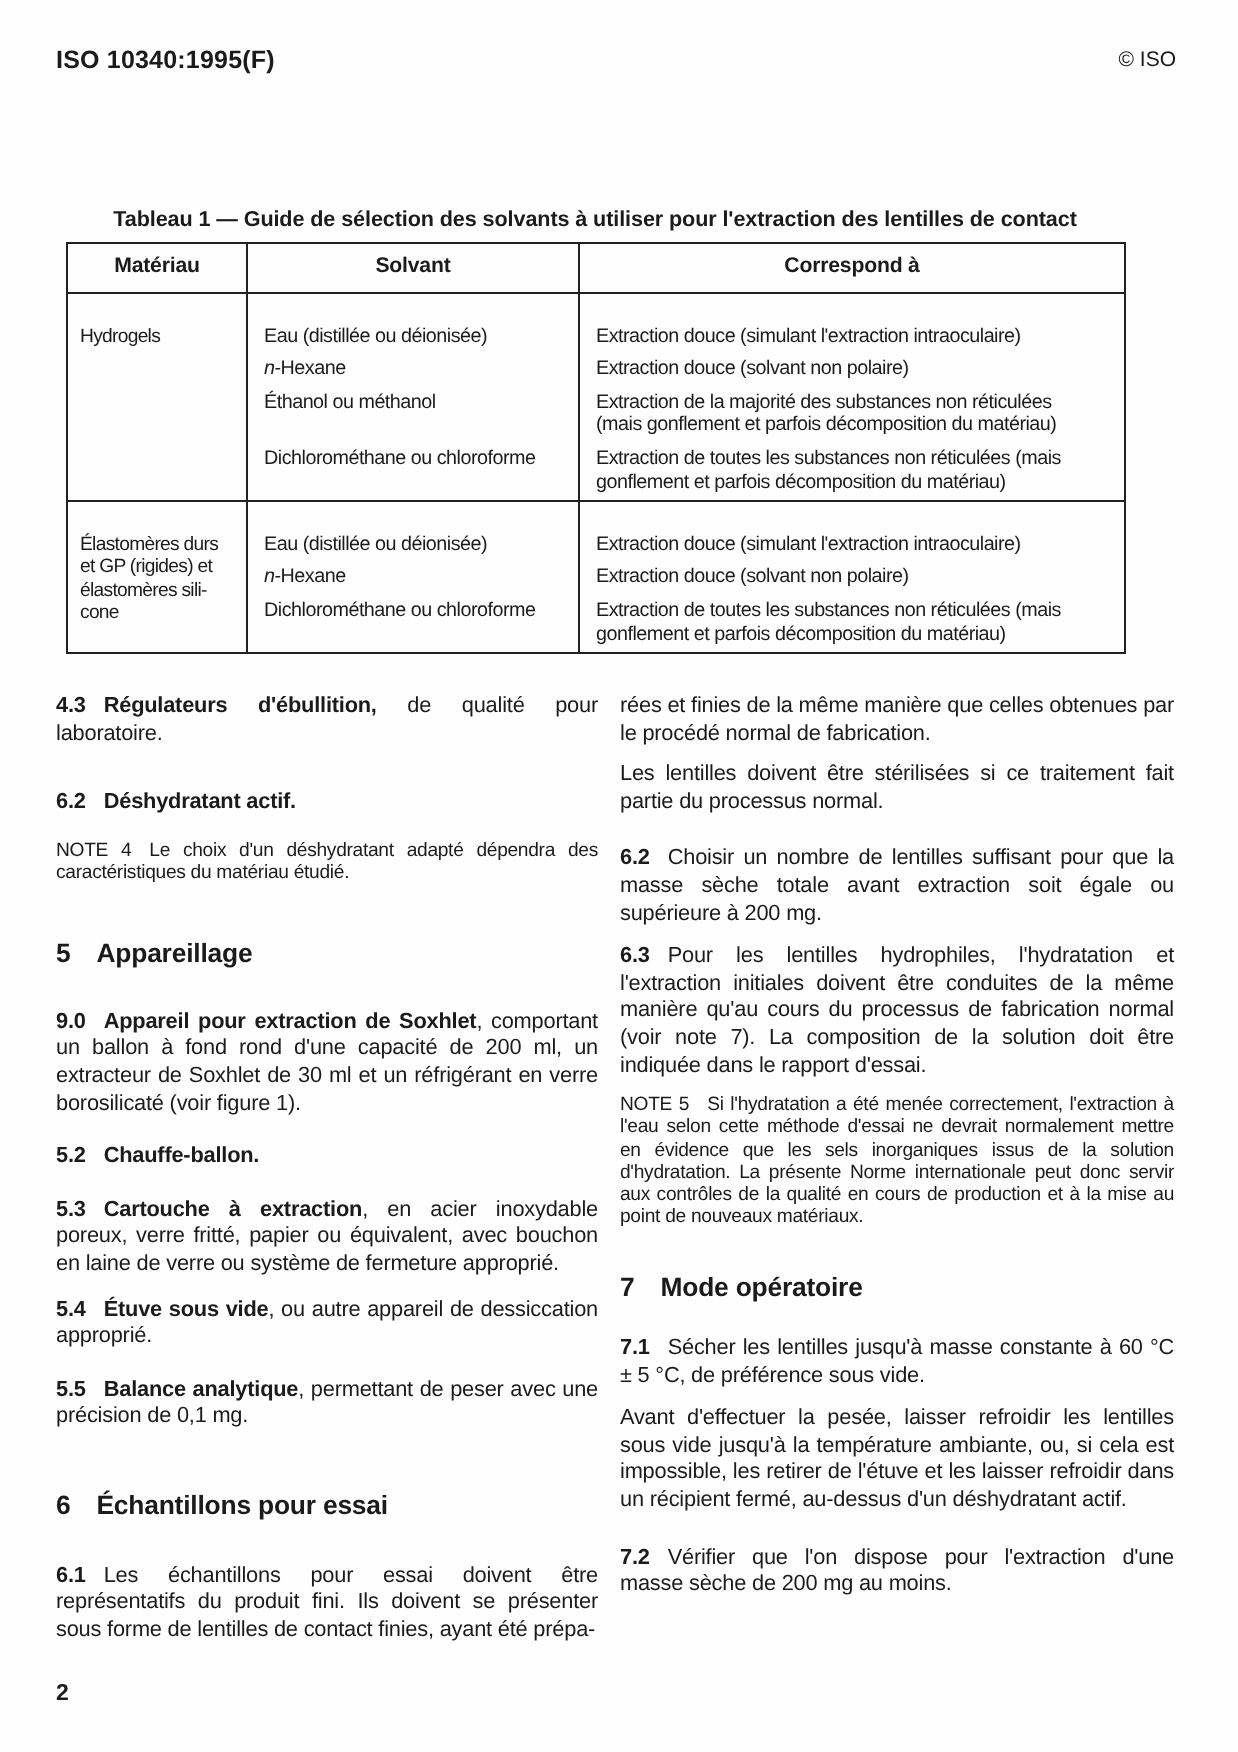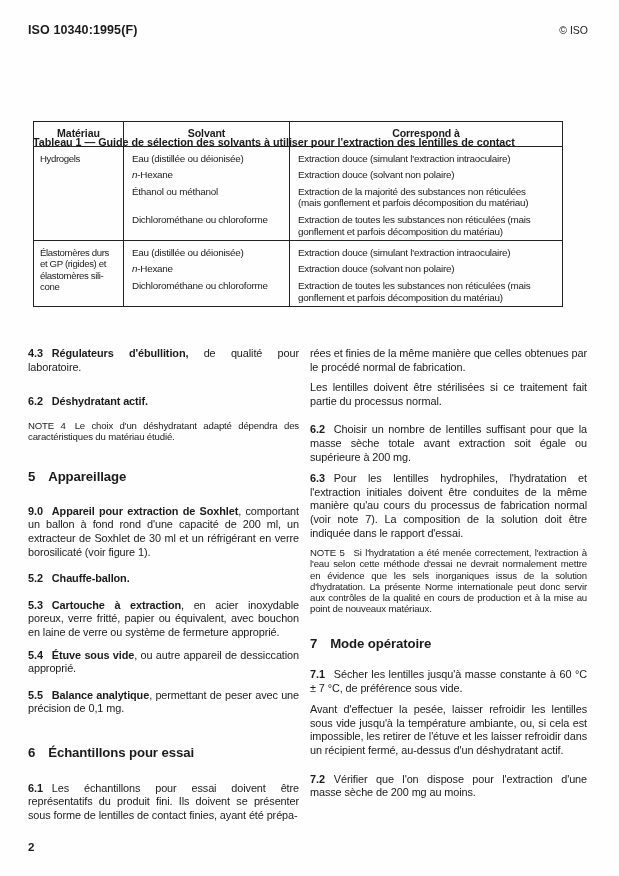--- a/index.html
+++ b/index.html
@@ -10,35 +10,35 @@
     color:#1b1b1b;
     -webkit-font-smoothing:antialiased;
   }
   .page { position:relative; width:619px; height:876px; background:#fefefe; overflow:hidden; }
 
   
   .hdr-left  { position:absolute; left:28px; top:23px; font-size:12.5px; font-weight:bold; letter-spacing:0.1px; }
   .hdr-right { position:absolute; right:31px; top:24px; font-size:10.5px; }
 
   
-  .tbl-title { position:absolute; left:33px; top:104px; width:529px; font-size:10.8px; font-weight:bold; letter-spacing:-0.05px;margin-top:32px; }
+  .tbl-title { position:absolute; left:33px; top:104px; width:529px; text-align:center; font-size:10.8px; font-weight:bold; letter-spacing:-0.05px; }
 
   
   table.doc-table {
     position:absolute; left:33px; top:121px; width:529px;
     border-collapse:collapse; table-layout:fixed;
     font-size:9.9px; line-height:11.5px; letter-spacing:-0.25px;
   }
   table.doc-table, table.doc-table th { border:1.6px solid #222; }
   th.h { border-bottom:1.4px solid #222; font-size:10.6px; font-weight:bold; text-align:center; padding:6px 3px; letter-spacing:-0.1px;margin-top:24px; }
   td { vertical-align:top; }
   td.mat { border-right:1.1px solid #222; padding:6px 4px 4px 6px; font-size:9.6px; letter-spacing:-0.35px; white-space:pre-line; }
   td.sol { border-right:1.1px solid #222; padding:2.6px 4px 2.6px 8px; }
   td.cor { padding:2.6px 6px 2.6px 8px; white-space:pre-line; }
-  tr.first-of-group td { padding-top:6px; }
+  tr.first-of-group td { padding-top:16px; }
   tr.group2 td { border-top:1.1px solid #222; }
   .it { font-style:italic; }
 
   
   .col { position:absolute; top:322px; text-align:justify; font-size:10.9px; line-height:13.6px; letter-spacing:-0.1px;margin-top:17px; }
   .col-left  { left:28px;  width:271px; }
   .col-right { left:310px; width:277px; }
   .col p { margin:0; }
   .num { font-weight:bold; margin-right:9px; }
   .h1 { font-size:13.2px; font-weight:bold; letter-spacing:-0.1px; text-align:left; }
@@ -126,20 +126,20 @@
     <p style="margin-top:22px"><span class="num">6.1</span><span>Les échantillons pour essai doivent être représentatifs du produit fini. Ils doivent se présenter sous forme de lentilles de contact finies, ayant été prépa-</span></p>
   </div>
 
   <div class="col col-right">
     <p style="margin-top:8px"><span>rées et finies de la même manière que celles obtenues par le procédé normal de fabrication.</span></p>
     <p style="margin-top:7px"><span>Les lentilles doivent être stérilisées si ce traitement fait partie du processus normal.</span></p>
     <p style="margin-top:15px"><span class="num">6.2</span><span>Choisir un nombre de lentilles suffisant pour que la masse sèche totale avant extraction soit égale ou supérieure à 200 mg.</span></p>
     <p style="margin-top:8px"><span class="num">6.3</span><span>Pour les lentilles hydrophiles, l'hydratation et l'extraction initiales doivent être conduites de la même manière qu'au cours du processus de fabrication normal (voir note 7). La composition de la solution doit être indiquée dans le rapport d'essai.</span></p>
     <p class="note" style="margin-top:7px"><span class="note-label">NOTE 5</span><span>Si l'hydratation a été menée correctement, l'extraction à l'eau selon cette méthode d'essai ne devrait normalement mettre en évidence que les sels inorganiques issus de la solution d'hydratation. La présente Norme internationale peut donc servir aux contrôles de la qualité en cours de production et à la mise au point de nouveaux matériaux.</span></p>
     <p class="h1" style="margin-top:23px"><span class="num">7</span><span>Mode opératoire</span></p>
-    <p style="margin-top:17px"><span class="num">7.1</span><span>Sécher les lentilles jusqu'à masse constante à 60 °C ± 7 °C, de préférence sous vide.</span></p>
+    <p style="margin-top:17px"><span class="num">7.1</span><span>Sécher les lentilles jusqu'à masse constante à 60 °C ± 5 °C, de préférence sous vide.</span></p>
     <p style="margin-top:8px"><span>Avant d'effectuer la pesée, laisser refroidir les lentilles sous vide jusqu'à la température ambiante, ou, si cela est impossible, les retirer de l'étuve et les laisser refroidir dans un récipient fermé, au-dessus d'un déshydratant actif.</span></p>
     <p style="margin-top:15px"><span class="num">7.2</span><span>Vérifier que l'on dispose pour l'extraction d'une masse sèche de 200 mg au moins.</span></p>
   </div>
 
   <div class="page-num">2</div>
 
 </div>
 
 </body></html>

